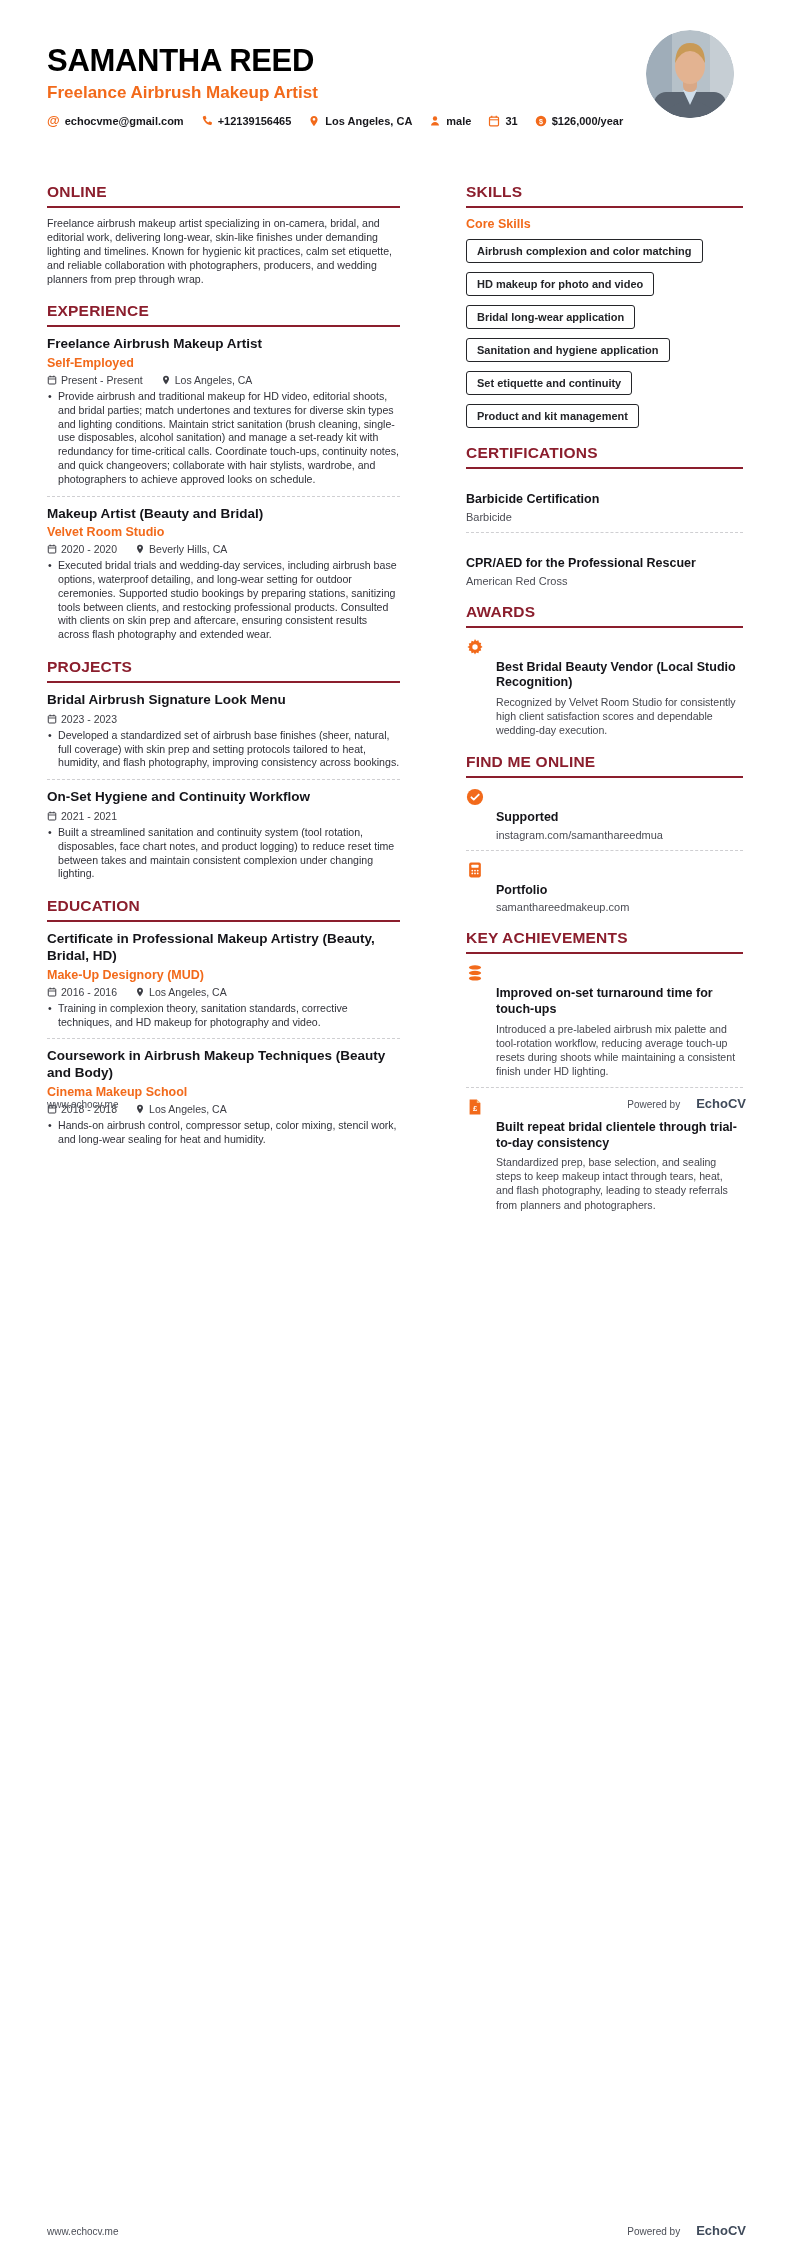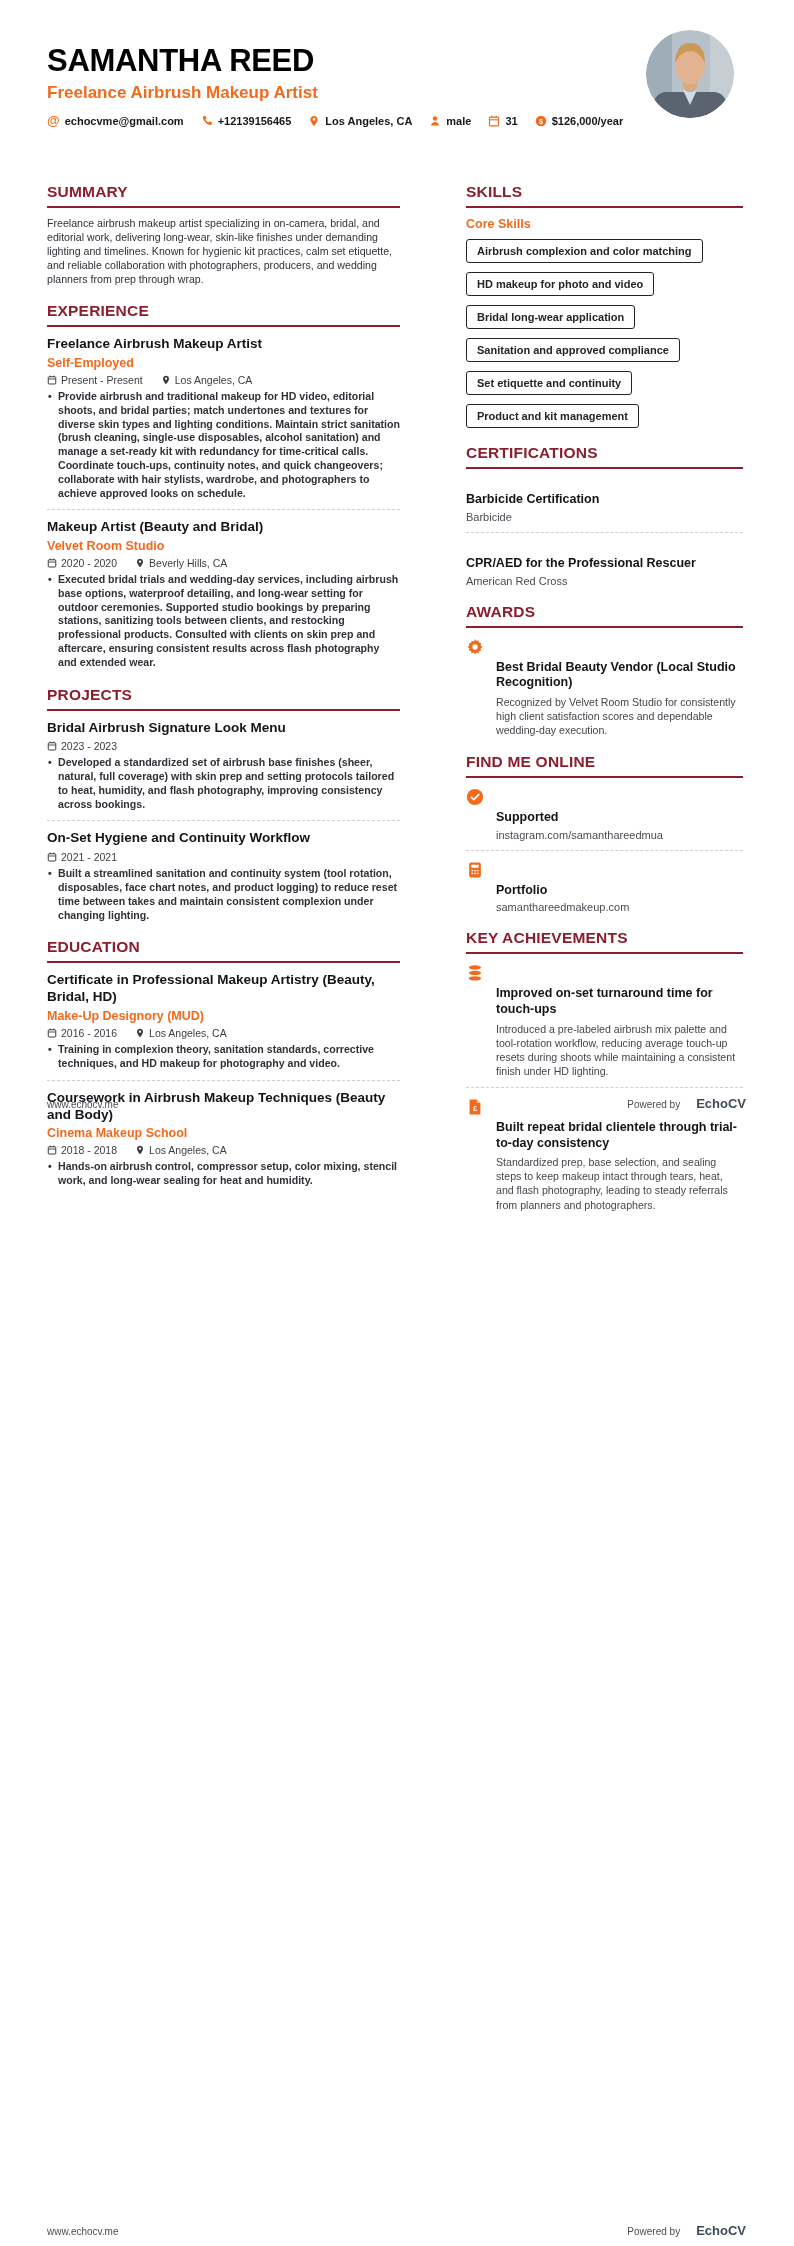--- a/index.html
+++ b/index.html
@@ -34,21 +34,21 @@
     padding-bottom:5px; border-bottom:2px solid #8B1E2D; margin-bottom:9px;
   }
 
   .body-text { font-size:10.6px; line-height:1.3; color:#303139; }
 
   .entry-title { font-size:13.5px; font-weight:700; color:#141419; line-height:1.25; }
   .entry-org { margin-top:3px; font-size:12.5px; font-weight:700; color:#F26A1B; }
   .meta-row { margin-top:4px; display:flex; align-items:center; gap:18px; font-size:10.5px; color:#3c3d44; }
   .meta { display:inline-flex; align-items:center; gap:4px; }
   .meta svg { width:10px; height:10px; color:#3c3d44; }
-  .bullets { margin-top:4px;font-weight:bold; }
+  .bullets { margin-top:4px; }
   .bullet { position:relative; padding-left:11px; font-size:10.6px; line-height:1.3; color:#303139; }
   .bullet::before { content:"•"; position:absolute; left:1px; top:0; color:#303139; }
   .sep { border:none; border-top:1px dashed #cfcfd2; margin:9px 0 9px; }
 
   
   .skills-group { font-size:12.5px; font-weight:700; color:#F26A1B; margin-bottom:8px; }
   .skill-tag {
     display:table; border:1.5px solid #242529; border-radius:3px;
     padding:5px 10px; margin-bottom:9px; font-size:11px; font-weight:700; color:#242529;
   }
@@ -149,21 +149,21 @@
         </g>
       </svg>
     </div>
   </header>
 
   <div class="columns">
 
     <div class="col-left">
 
       <section>
-        <h2 class="sec-title">SUMMARY</h2>
+        <h2 class="sec-title">ONLINE</h2>
         <p class="body-text">Freelance airbrush makeup artist specializing in on-camera, bridal, and editorial work, delivering long-wear, skin-like finishes under demanding lighting and timelines. Known for hygienic kit practices, calm set etiquette, and reliable collaboration with photographers, producers, and wedding planners from prep through wrap.</p>
       </section>
 
       <section>
         <h2 class="sec-title">EXPERIENCE</h2>
 
         <article class="entry">
           <h3 class="entry-title">Freelance Airbrush Makeup Artist</h3>
           <div class="entry-org">Self-Employed</div>
           <div class="meta-row">
@@ -312,21 +312,21 @@
     <div class="col-spacer"></div>
 
     <div class="col-right">
 
       <section>
         <h2 class="sec-title">SKILLS</h2>
         <div class="skills-group">Core Skills</div>
         <div class="skill-tag">Airbrush complexion and color matching</div>
         <div class="skill-tag">HD makeup for photo and video</div>
         <div class="skill-tag">Bridal long-wear application</div>
-        <div class="skill-tag">Sanitation and approved compliance</div>
+        <div class="skill-tag">Sanitation and hygiene application</div>
         <div class="skill-tag">Set etiquette and continuity</div>
         <div class="skill-tag">Product and kit management</div>
       </section>
 
       <section>
         <h2 class="sec-title">CERTIFICATIONS</h2>
         <div>
           <div class="r-item-title">Barbicide Certification</div>
           <div class="r-item-sub">Barbicide</div>
         </div>

